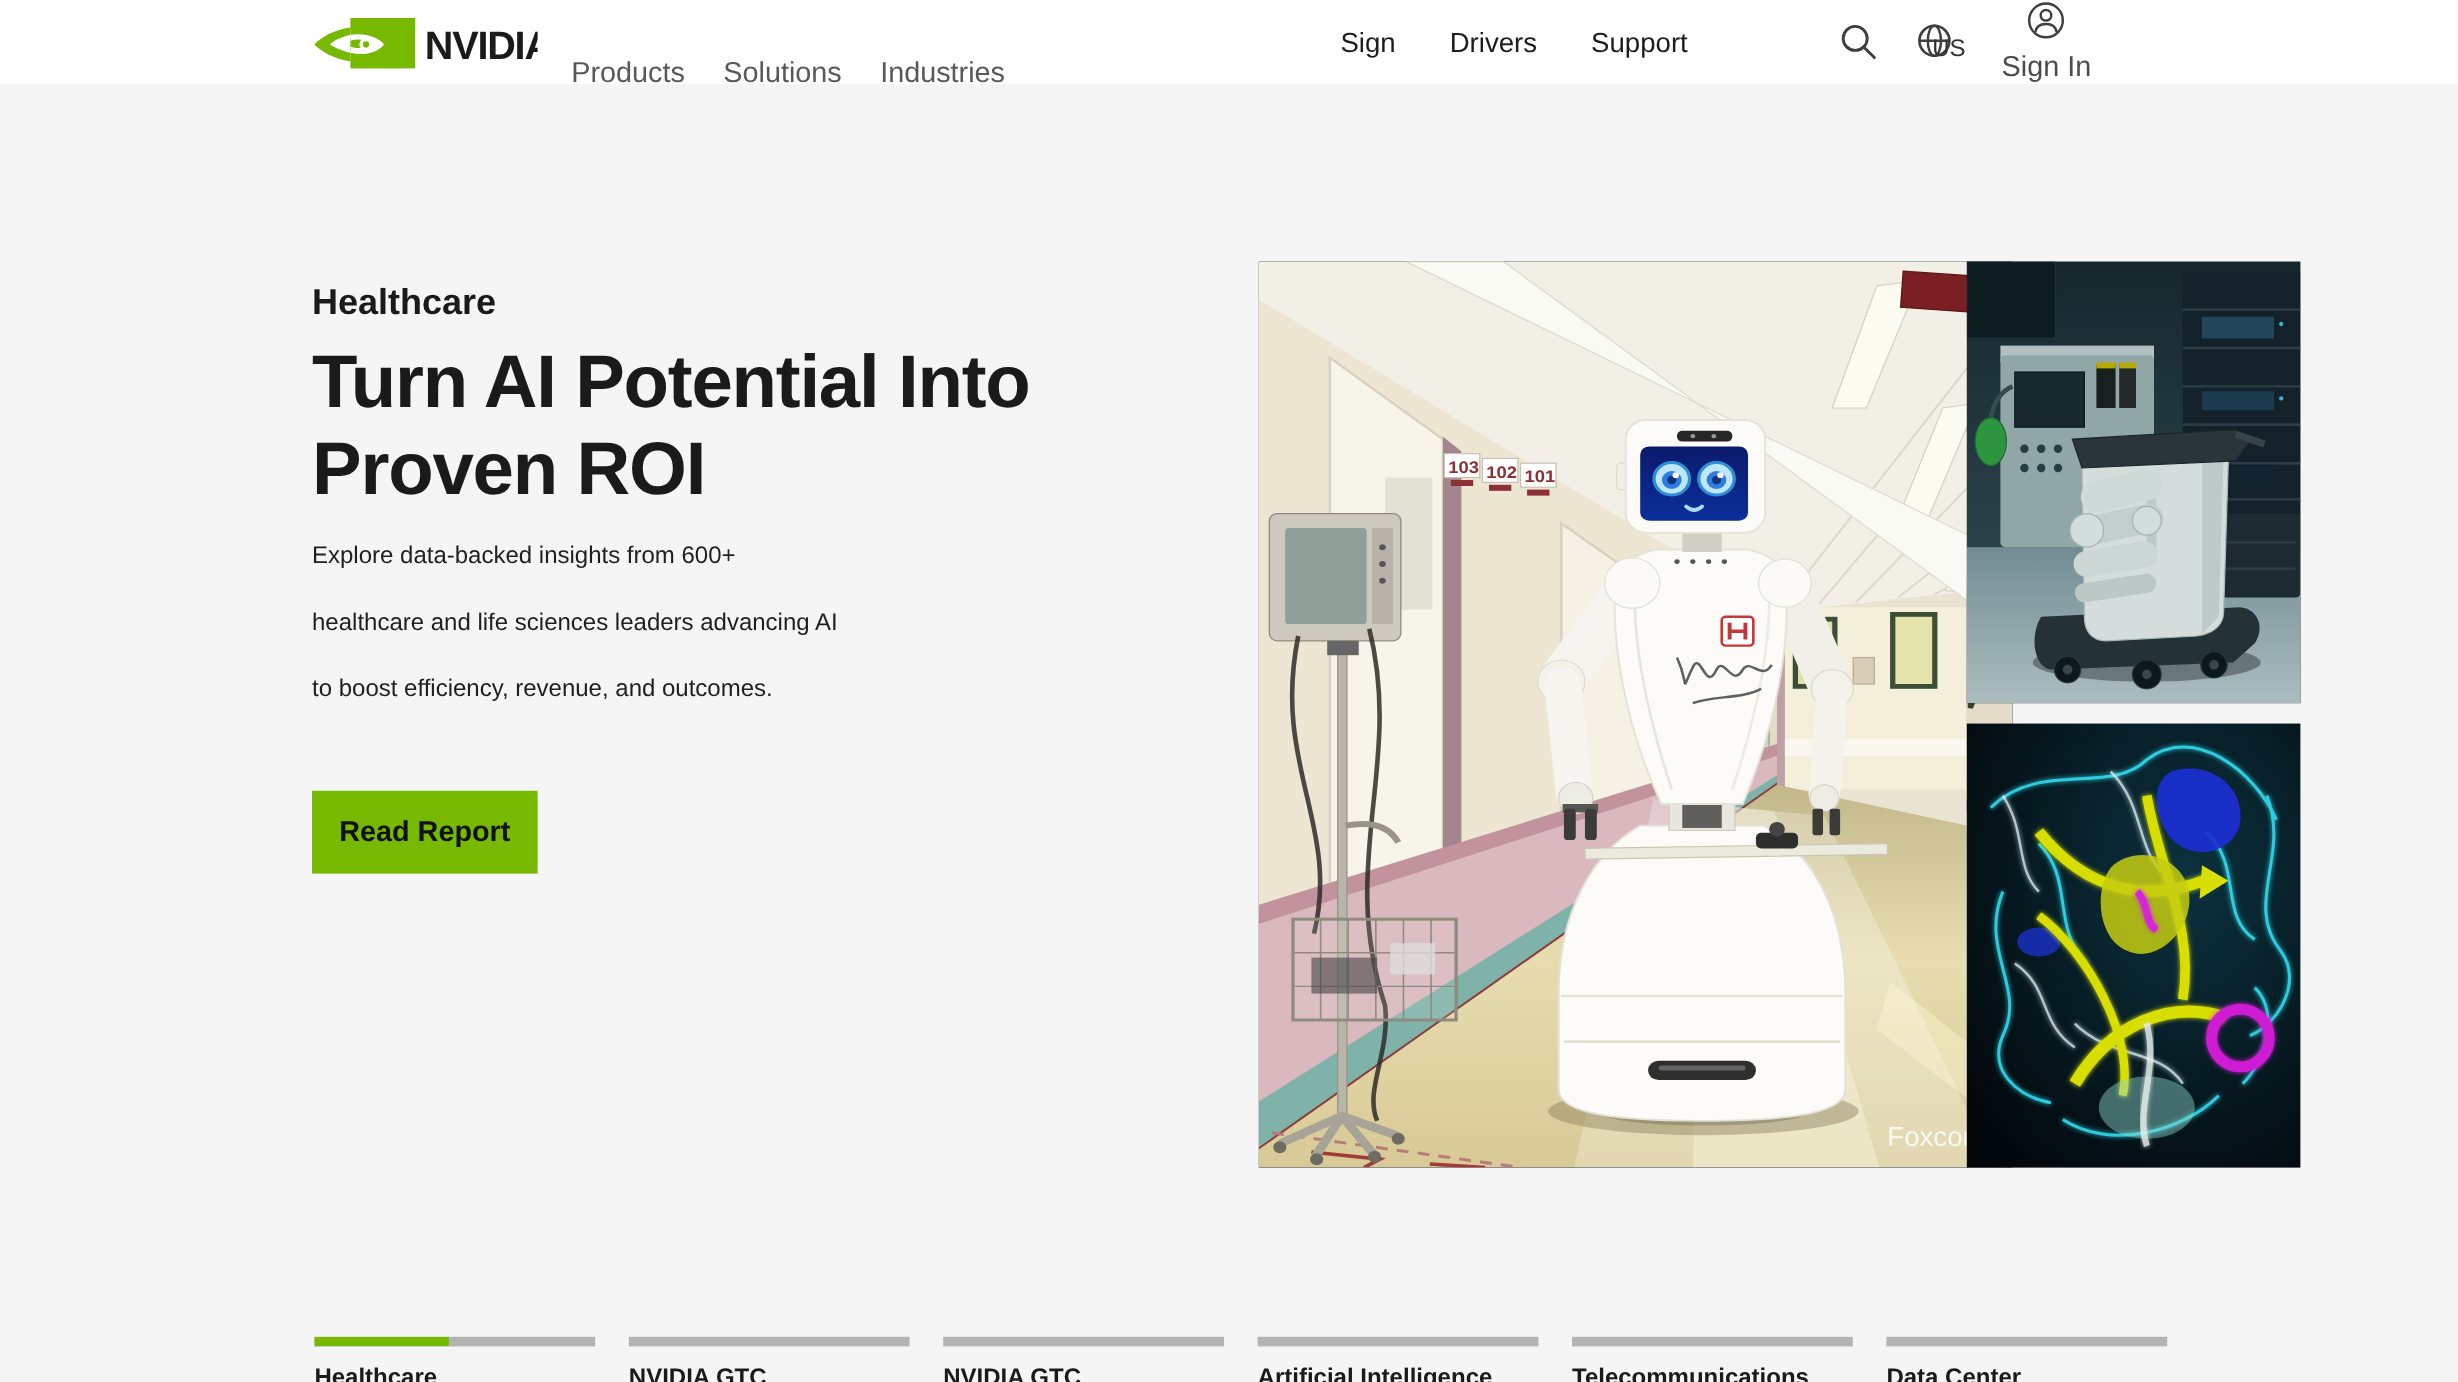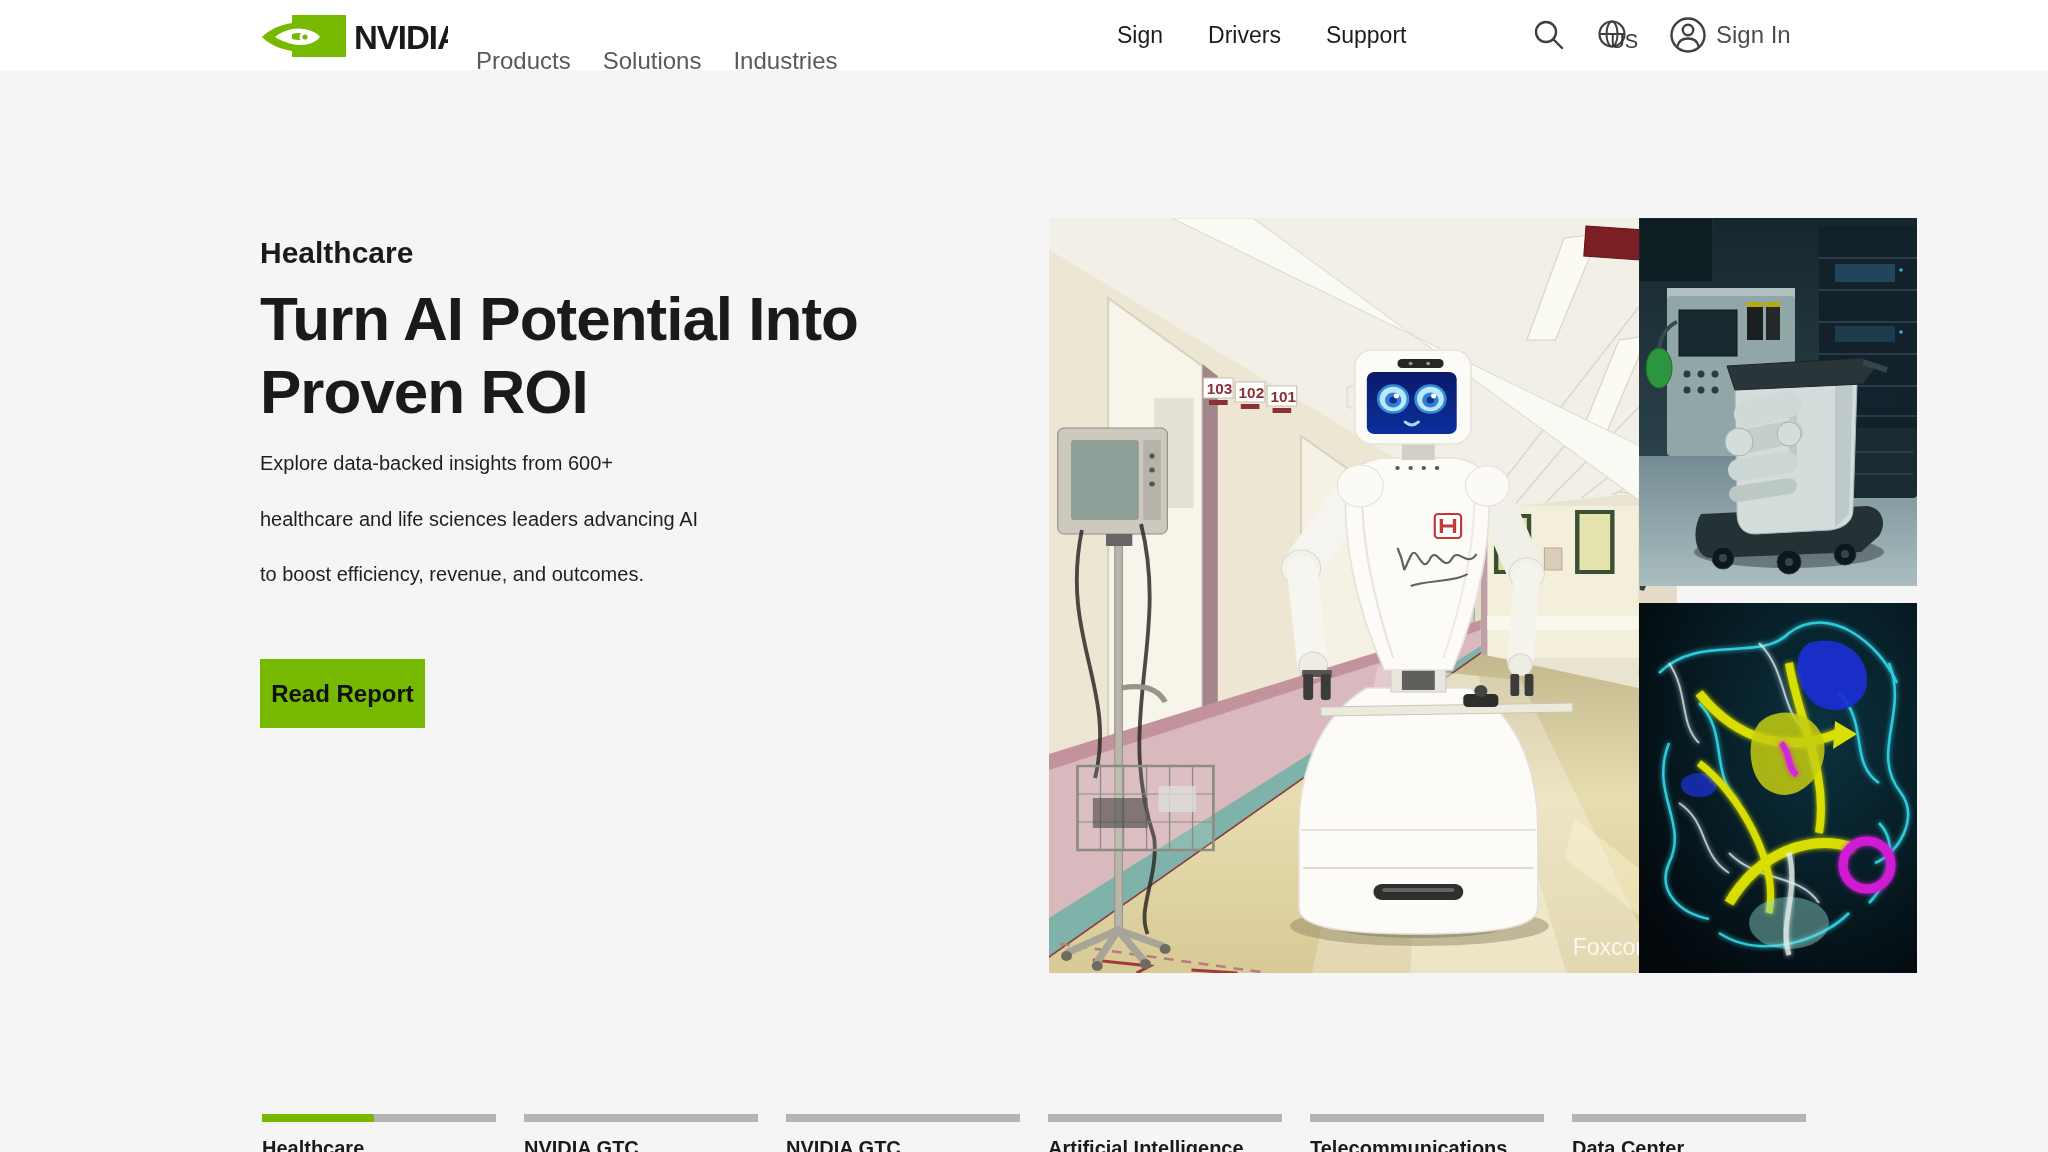--- a/index.html
+++ b/index.html
@@ -15,27 +15,27 @@
     font-size:24px;color:#595959;margin-top:26px;}
   .nav-primary .nav-link{cursor:pointer;white-space:nowrap;}
   .nav-secondary{position:absolute;left:1117px;top:0;height:70px;display:flex;align-items:center;gap:45px;
     font-size:23px;color:#1c1c1c;}
   .nav-secondary .nav-link{cursor:pointer;white-space:nowrap;}
   .nav-icon{position:absolute;top:0;height:70px;display:flex;align-items:center;cursor:pointer;}
   .icon-search{left:1532px;}
   .icon-globe{left:1596px;}
   .globe-wrap{position:relative;width:40px;height:40px;}
   .globe-us{position:absolute;right:-2px;bottom:2px;font-size:20px;color:#333;background:transparent;}
-  .signin{left:1668px;gap:8px;color:#4c4c4c;font-size:24px;}
+  .signin{left:1668px;gap:8px;color:#4c4c4c;font-size:24px;flex-direction:column;}
   
   .hero-eyebrow{position:absolute;left:260px;top:236px;font-size:30px;font-weight:700;color:#1a1a1a;}
   .hero-title{position:absolute;left:260px;top:282px;font-size:62px;line-height:73px;font-weight:700;
     color:#1a1a1a;letter-spacing:-1px;}
   .hero-desc{position:absolute;left:260px;top:436px;width:790px;font-size:20px;line-height:55.5px;color:#1f1f1f;}
-  .cta{position:absolute;left:260px;top:659px;width:165px;height:69px;background:#76b900;border:none;
+  .cta{position:absolute;left:260px;top:659px;width:188px;height:69px;background:#76b900;border:none;
     display:flex;align-items:center;justify-content:center;font-size:24px;font-weight:700;color:#111;
     font-family:"Liberation Sans","DejaVu Sans",sans-serif;cursor:pointer;}
   
   .img{position:absolute;overflow:hidden;background:#222;}
   .img-main{left:1049px;top:218px;width:628px;height:755px;}
   .img-top{left:1639px;top:218px;width:278px;height:368px;}
   .img-bottom{left:1639px;top:603px;width:278px;height:370px;}
   .img svg{display:block;width:100%;height:100%;}
   .credit{position:absolute;right:16px;bottom:12px;font-size:23px;color:rgba(255,255,255,.8);}
   

